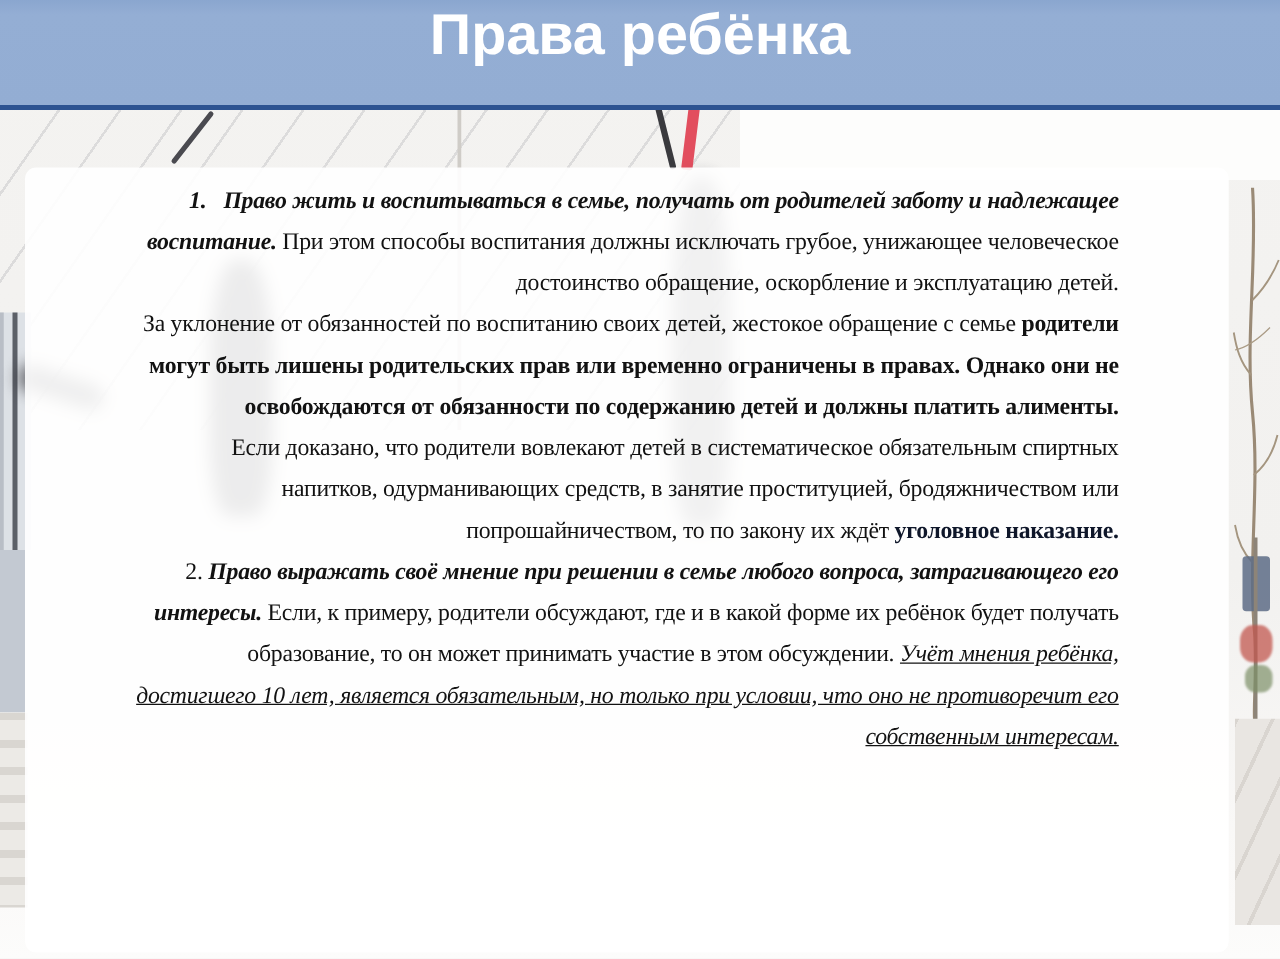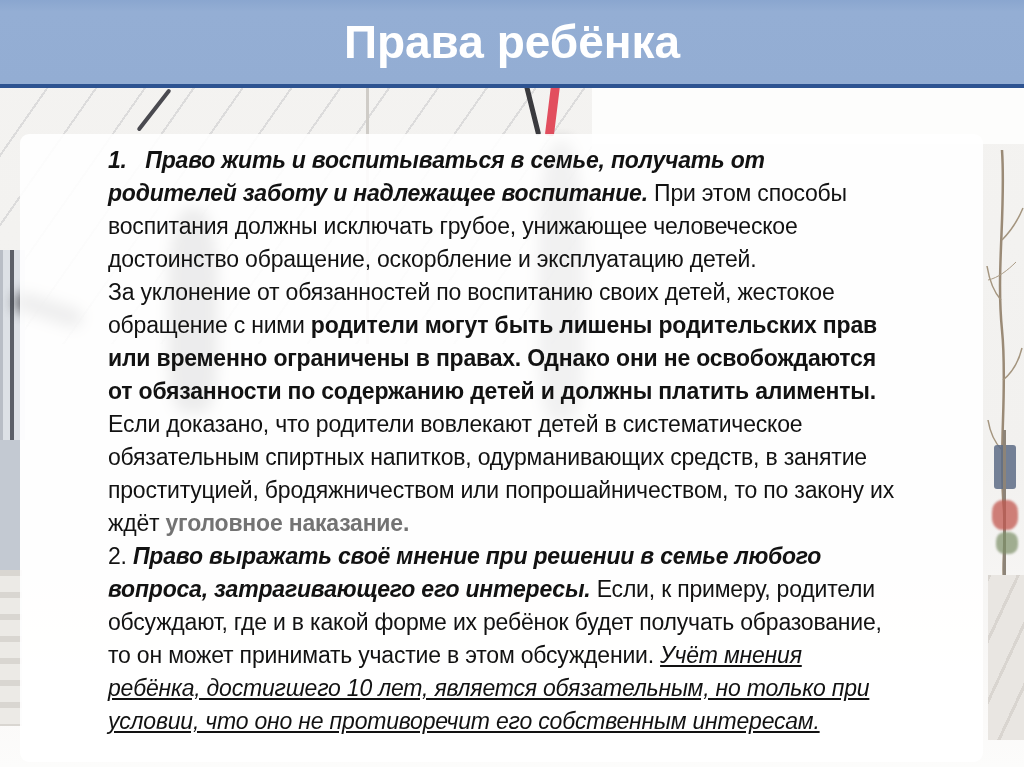--- a/index.html
+++ b/index.html
@@ -43,42 +43,42 @@
   .figure{position:absolute;background:#2e2e33;filter:blur(7px);border-radius:40% 40% 30% 30%;}
   .fig1{left:168px;top:208px;width:50px;height:205px;opacity:.9;}
   .fig2{left:538px;top:142px;width:46px;height:280px;opacity:.65;}
   .fig-arm{left:14px;top:300px;width:70px;height:20px;opacity:.8;transform:rotate(18deg);border-radius:10px;}
 
   
   .titlebar{
     position:absolute;left:0;top:0;width:1024px;height:84px;
     background:linear-gradient(180deg,#8aa6cf 0%,#94aed4 14%,#93add3 100%);
     border-bottom:4px solid #2d5391;
-    display:flex;align-items:center;justify-content:center;
+    display:flex;justify-content:center;
   }
   .titlebar h1{
     margin:0;color:#ffffff;font-size:46px;font-weight:bold;letter-spacing:0;
   }
 
   
   .panel{
     position:absolute;left:20px;top:134px;width:963px;height:628px;
     background:rgba(255,255,255,0.9);
     border-radius:9px;
     padding:10px 88px 0 88px;box-sizing:border-box;
     overflow:hidden;
   }
   .panel p{
-    margin:0;text-align:left;color:#121212;
-    font-size:23px;line-height:33px;letter-spacing:-0.2px;
+    margin:0;text-align:right;color:#121212;
+    font-size:19px;line-height:33px;letter-spacing:-0.2px;font-family:Liberation Serif, serif;
   }
   .b{font-weight:bold;}
   .i{font-style:italic;}
   .u{text-decoration:underline;}
-  .red{color:#737373;font-weight:bold;}
+  .red{color:#0f172a;font-weight:bold;}
 </style>
 </head>
 <body>
 
 <div class="slide">
 
   <div class="photo">
     <div class="wall-stripes"></div>
     <div class="wall-seam"></div>
     <div class="dark-stick"></div>
@@ -110,18 +110,18 @@
     <div class="street-blob-green"></div>
     <div class="pavement-right"></div>
   </div>
 
   <div class="titlebar">
     <h1>Права ребёнка</h1>
   </div>
 
   <div class="panel">
     <p><span class="b i">1.&nbsp;&nbsp;&nbsp;Право жить и воспитываться в семье, получать от родителей заботу и надлежащее воспитание.</span><span> При этом способы воспитания должны исключать грубое, унижающее человеческое достоинство обращение, оскорбление и эксплуатацию детей.</span></p>
-    <p><span>За уклонение от обязанностей по воспитанию своих детей, жестокое обращение с ними </span><span class="b">родители могут быть лишены родительских прав или временно ограничены в правах. Однако они не освобождаются от обязанности по содержанию детей и должны платить алименты.</span></p>
+    <p><span>За уклонение от обязанностей по воспитанию своих детей, жестокое обращение с семье </span><span class="b">родители могут быть лишены родительских прав или временно ограничены в правах. Однако они не освобождаются от обязанности по содержанию детей и должны платить алименты.</span></p>
     <p><span>Если доказано, что родители вовлекают детей в систематическое обязательным спиртных напитков, одурманивающих средств, в занятие проституцией, бродяжничеством или попрошайничеством, то по закону их ждёт </span><span class="red">уголовное наказание.</span></p>
     <p><span>2. </span><span class="b i">Право выражать своё мнение при решении в семье любого вопроса, затрагивающего его интересы.</span><span> Если, к примеру, родители обсуждают, где и в какой форме их ребёнок будет получать образование, то он может принимать участие в этом обсуждении. </span><span class="i u">Учёт мнения ребёнка, достигшего 10 лет, является обязательным, но только при условии, что оно не противоречит его собственным интересам.</span></p>
   </div>
 
 </div>
 
 </body></html>

